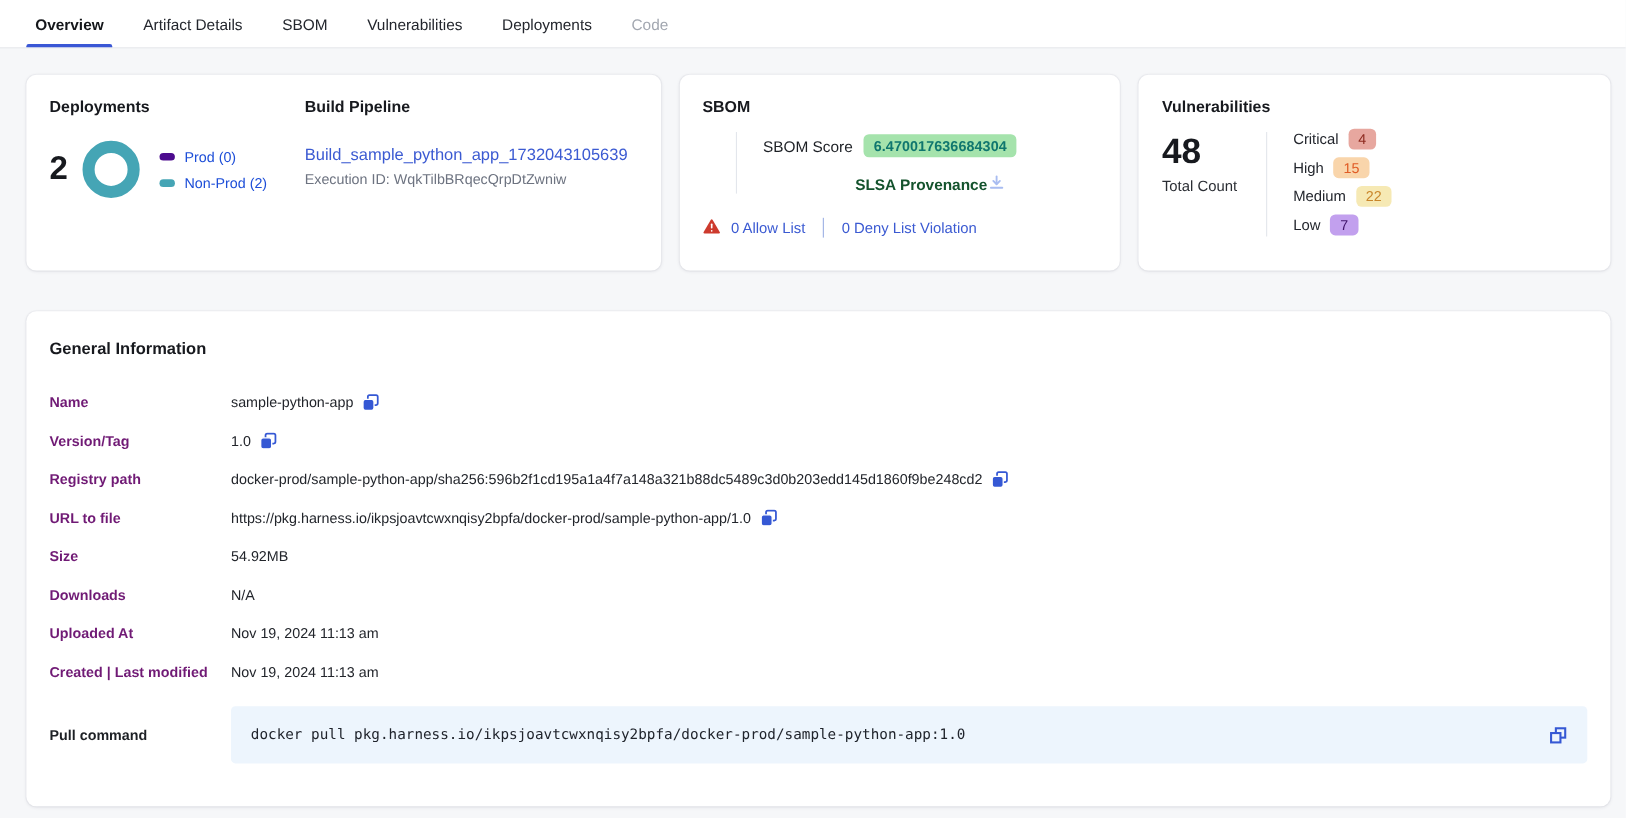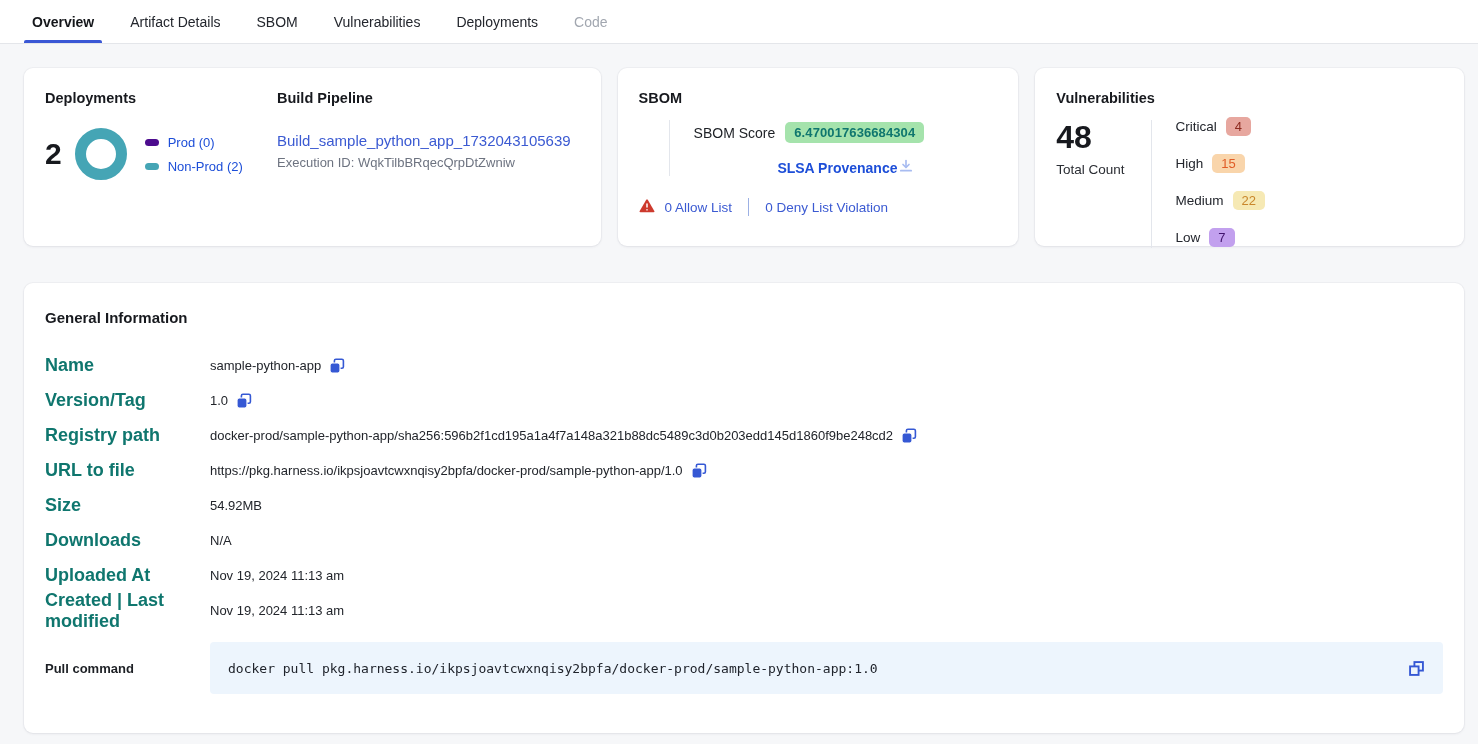--- a/index.html
+++ b/index.html
@@ -65,48 +65,48 @@
   .sbom-main .v-divider { margin:0 0 0 30px; }
   .sbom-right { flex:1; padding-left:24px; padding-top:2px; }
   .score-row { display:flex; align-items:center; gap:10px; }
   .score-label { font-size:14px; color:#1d2025; font-weight:500; white-space:nowrap; }
   .score-pill {
     background:#a5e3ac; color:#0f766e; font-weight:700; font-size:13px;
     padding:3px 9px; border-radius:5px; letter-spacing:0.1px;
   }
   .slsa-row {
     margin-top:16px; display:flex; align-items:center; justify-content:center; gap:2px;
-    color:#1d4ed8; font-weight:700; font-size:14px; cursor:pointer;text-align:center;
+    color:#14532d; font-weight:700; font-size:14px; cursor:pointer;text-align:center;
   }
   .sbom-footer { display:flex; align-items:center; gap:10px; margin-top:22px; }
   .sbom-footer .link { color:#3b5ad2; font-size:13.5px; cursor:pointer; }
   .footer-divider { width:1px; height:18px; background:#9cb0e4; margin:0 6px; }
 
   .vuln-card { width:429px; }
   .vuln-main { display:flex; margin-top:14px; }
   .vuln-main .v-divider { margin-left:26px; }
-  .sev-list { padding-left:24px; display:flex; flex-direction:column; gap:16px; margin-top:-4px; }
+  .sev-list { padding-left:24px; display:flex; flex-direction:column; gap:5px; margin-top:-4px; }
   .sev-row { display:flex; align-items:center; gap:9px; height:21px; }
   .sev-label { font-size:13.5px; color:#23262d; }
   .sev-pill {
     font-size:13px; font-weight:500; padding:1px 9px; border-radius:5px; line-height:17px;
   }
   .pill-critical { background:#e7a79f; color:#8e2b20; }
   .pill-high     { background:#f9d5ab; color:#e05c26; }
   .pill-medium   { background:#f6e9b4; color:#c9862b; }
   .pill-low      { background:#c2a0ee; color:#41146d; }
 
   
   .general-card {
     margin:37px 14px 0 24px; width:1440px; height:450px; padding:26px 21px 20px 21px;
   }
   .general-title { font-size:15px; font-weight:700; color:#17191e; }
   .info-rows { margin-top:22px; }
   .info-row { display:flex; align-items:center; height:35px; }
-  .info-label { width:165px; font-size:18px; font-weight:700; color:#0f766e; flex-shrink:0; }
+  .info-label { width:165px; font-size:13px; font-weight:700; color:#701a75; flex-shrink:0; }
   .info-value { font-size:13px; color:#22252b; display:flex; align-items:center; gap:8px; }
   .copy-btn { display:inline-flex; cursor:pointer; align-items:center; }
   .docker-icon { display:inline-flex; margin-right:2px; }
 
   .pull-row { display:flex; align-items:center; margin-top:14px; }
   .pull-label { width:165px; font-size:13px; font-weight:700; color:#1d2025; flex-shrink:0; }
   .pull-box {
     flex:1; background:#edf5fd; border-radius:4px; height:52px;
     display:flex; align-items:center; padding:0 18px;
   }

